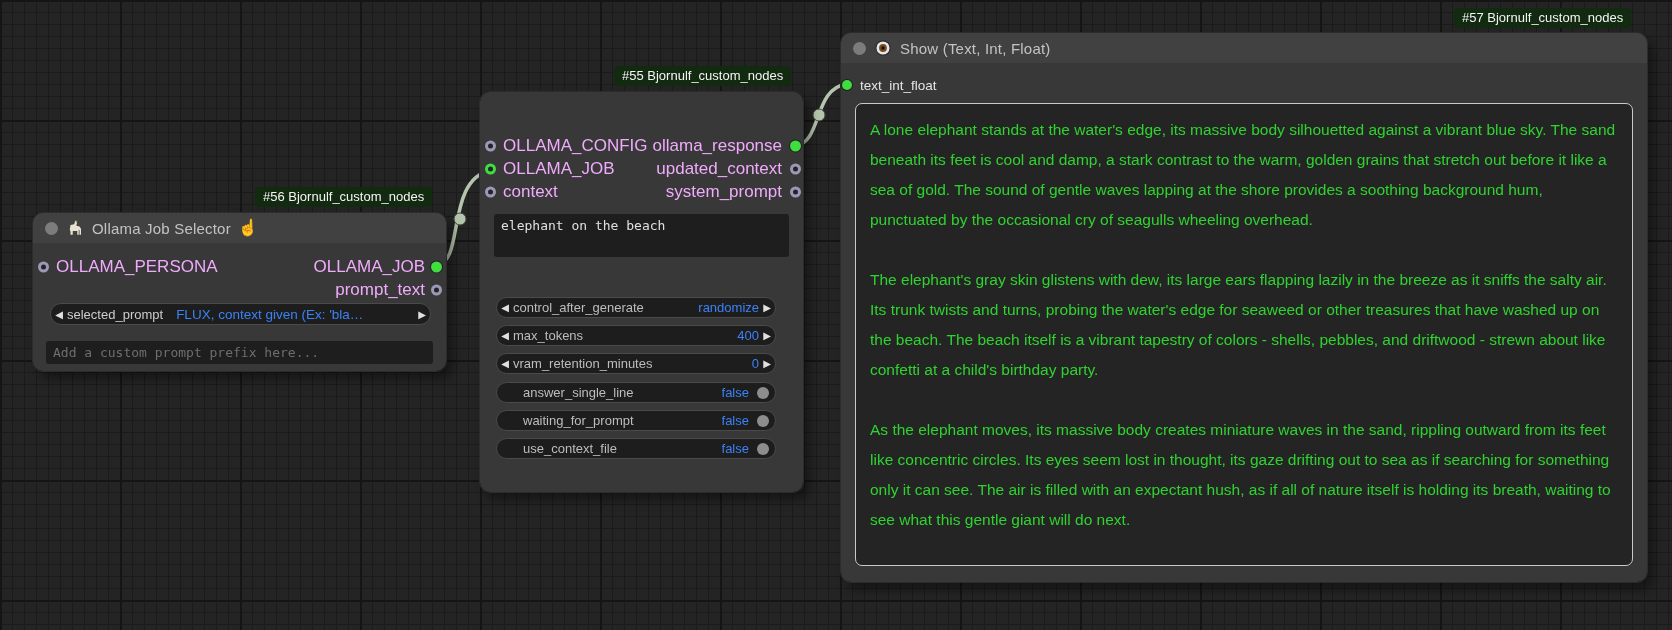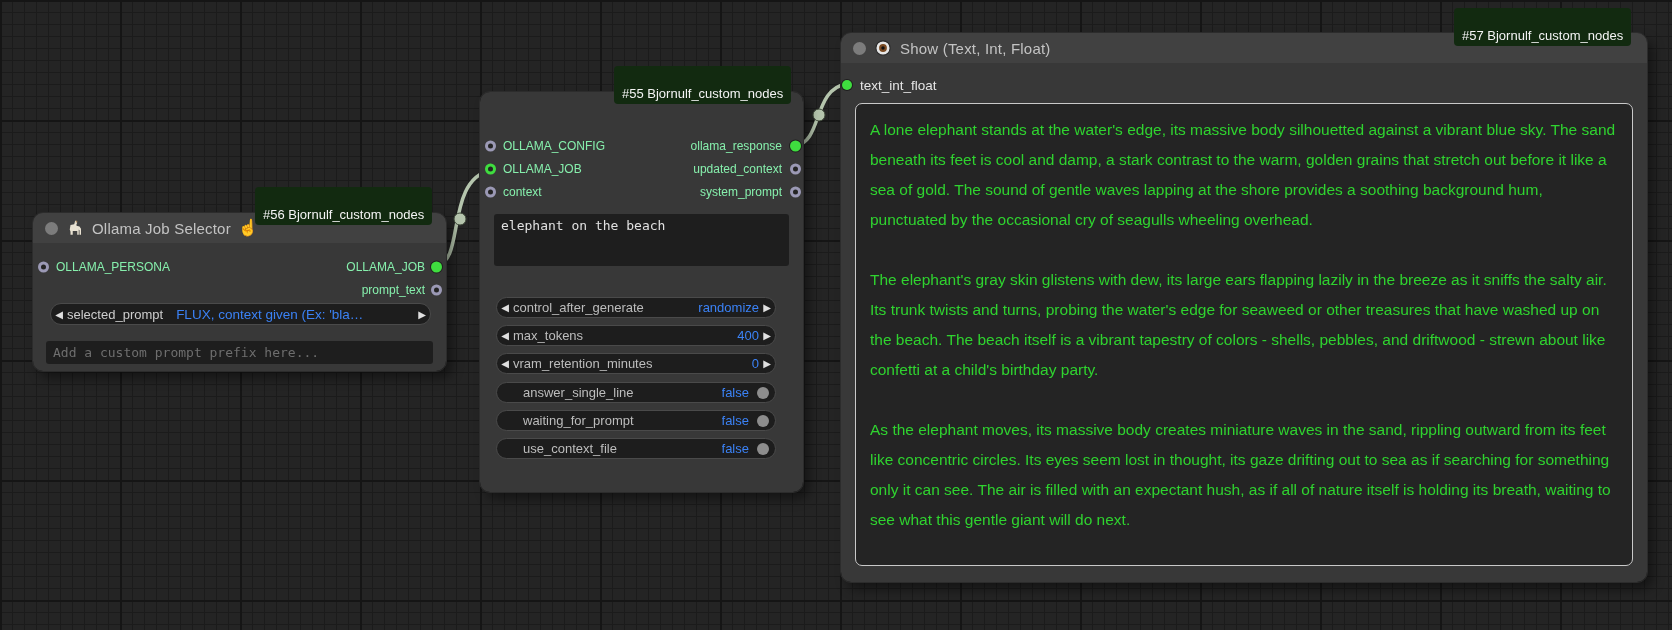--- a/index.html
+++ b/index.html
@@ -29,21 +29,21 @@
     position:absolute; left:0; top:0; right:0; height:30px;
     background:#414141; border-radius:10px 10px 0 0;
     display:flex; align-items:center; gap:8px; padding:0 12px;
   }
   .collapse-dot { width:13px; height:13px; border-radius:50%; background:#7c7c7c; flex:0 0 auto; }
   .node-title { font-size:15px; color:#c3c3c3; letter-spacing:.2px; white-space:nowrap; }
   .title-icon { width:18px; height:18px; flex:0 0 auto; }
   .point-icon { color:#ffc83d; font-size:16px; line-height:1; }
 
   
-  .port-row { position:absolute; height:20px; display:flex; align-items:center; font-size:12px; color:#86efac; }
+  .port-row { position:absolute; height:20px; display:flex; align-items:center; font-size:17px; color:#f0abfc; }
   .dot { width:11px; height:11px; border-radius:50%; position:absolute; top:50%; transform:translateY(-50%); }
   .dot.donut { background:#242424; border:3px solid #9b99b5; }
   .dot.donut.green { border-color:#3fdd3f; }
   .dot.solid-green { background:#3fdd3f; box-shadow:0 0 0 1px #1f1f1f; }
   .in-label { margin-left:23px; }
   .out-label { margin-right:21px; }
   .row-right { justify-content:flex-end; }
 
   
   .pill {
@@ -65,21 +65,21 @@
   .placeholder { color:#6e6e6e; }
 
   .show-text {
     position:absolute; background:#242424; border:1.5px solid #c9c9c9; border-radius:7px;
     padding:11px 14px; font-size:15.5px; line-height:30px; color:#2fd32f;
     white-space:pre-wrap; overflow:hidden;
   }
 
   .badge {
     position:absolute; z-index:3; background:#122a10; color:#f4f4f4;
-    font-size:13px; padding:20px 8px 3px; border-radius:4px; white-space:nowrap;
+    font-size:13px; padding:2px 8px 3px; border-radius:4px; white-space:nowrap;
   }
 </style>
 </head>
 <body>
 
 <div class="canvas">
 
   <svg class="wires" width="1672" height="630">
     <path d="M437,265 C465,262 445,180 491,170" fill="none" stroke="#b5c5ad" stroke-width="3.5" stroke-linecap="round"></path>
     <circle cx="460" cy="219" r="6" fill="#b5c5ad" stroke="#404a3b" stroke-width="1"></circle>
@@ -147,21 +147,21 @@
     </div>
     <div class="port-row row-right" style="right:0; top:67px; width:175px;">
       <span class="out-label">updated_context</span>
       <span class="dot donut" style="right:2px;"></span>
     </div>
     <div class="port-row row-right" style="right:0; top:90px; width:175px;">
       <span class="out-label">system_prompt</span>
       <span class="dot donut" style="right:2px;"></span>
     </div>
 
-    <div class="textbox" style="left:14px; top:122px; width:295px; height:52px;">elephant on the beach</div>
+    <div class="textbox" style="left:14px; top:122px; width:295px; height:43px;">elephant on the beach</div>
 
     <div class="pill" style="left:16px; top:205px; width:280px; height:21px;">
       <span class="arrow">◀</span>
       <span class="w-label">control_after_generate</span>
       <span class="spacer"></span>
       <span class="w-value">randomize</span>
       <span class="arrow">▶</span>
     </div>
     <div class="pill" style="left:16px; top:233px; width:280px; height:21px;">
       <span class="arrow">◀</span>

